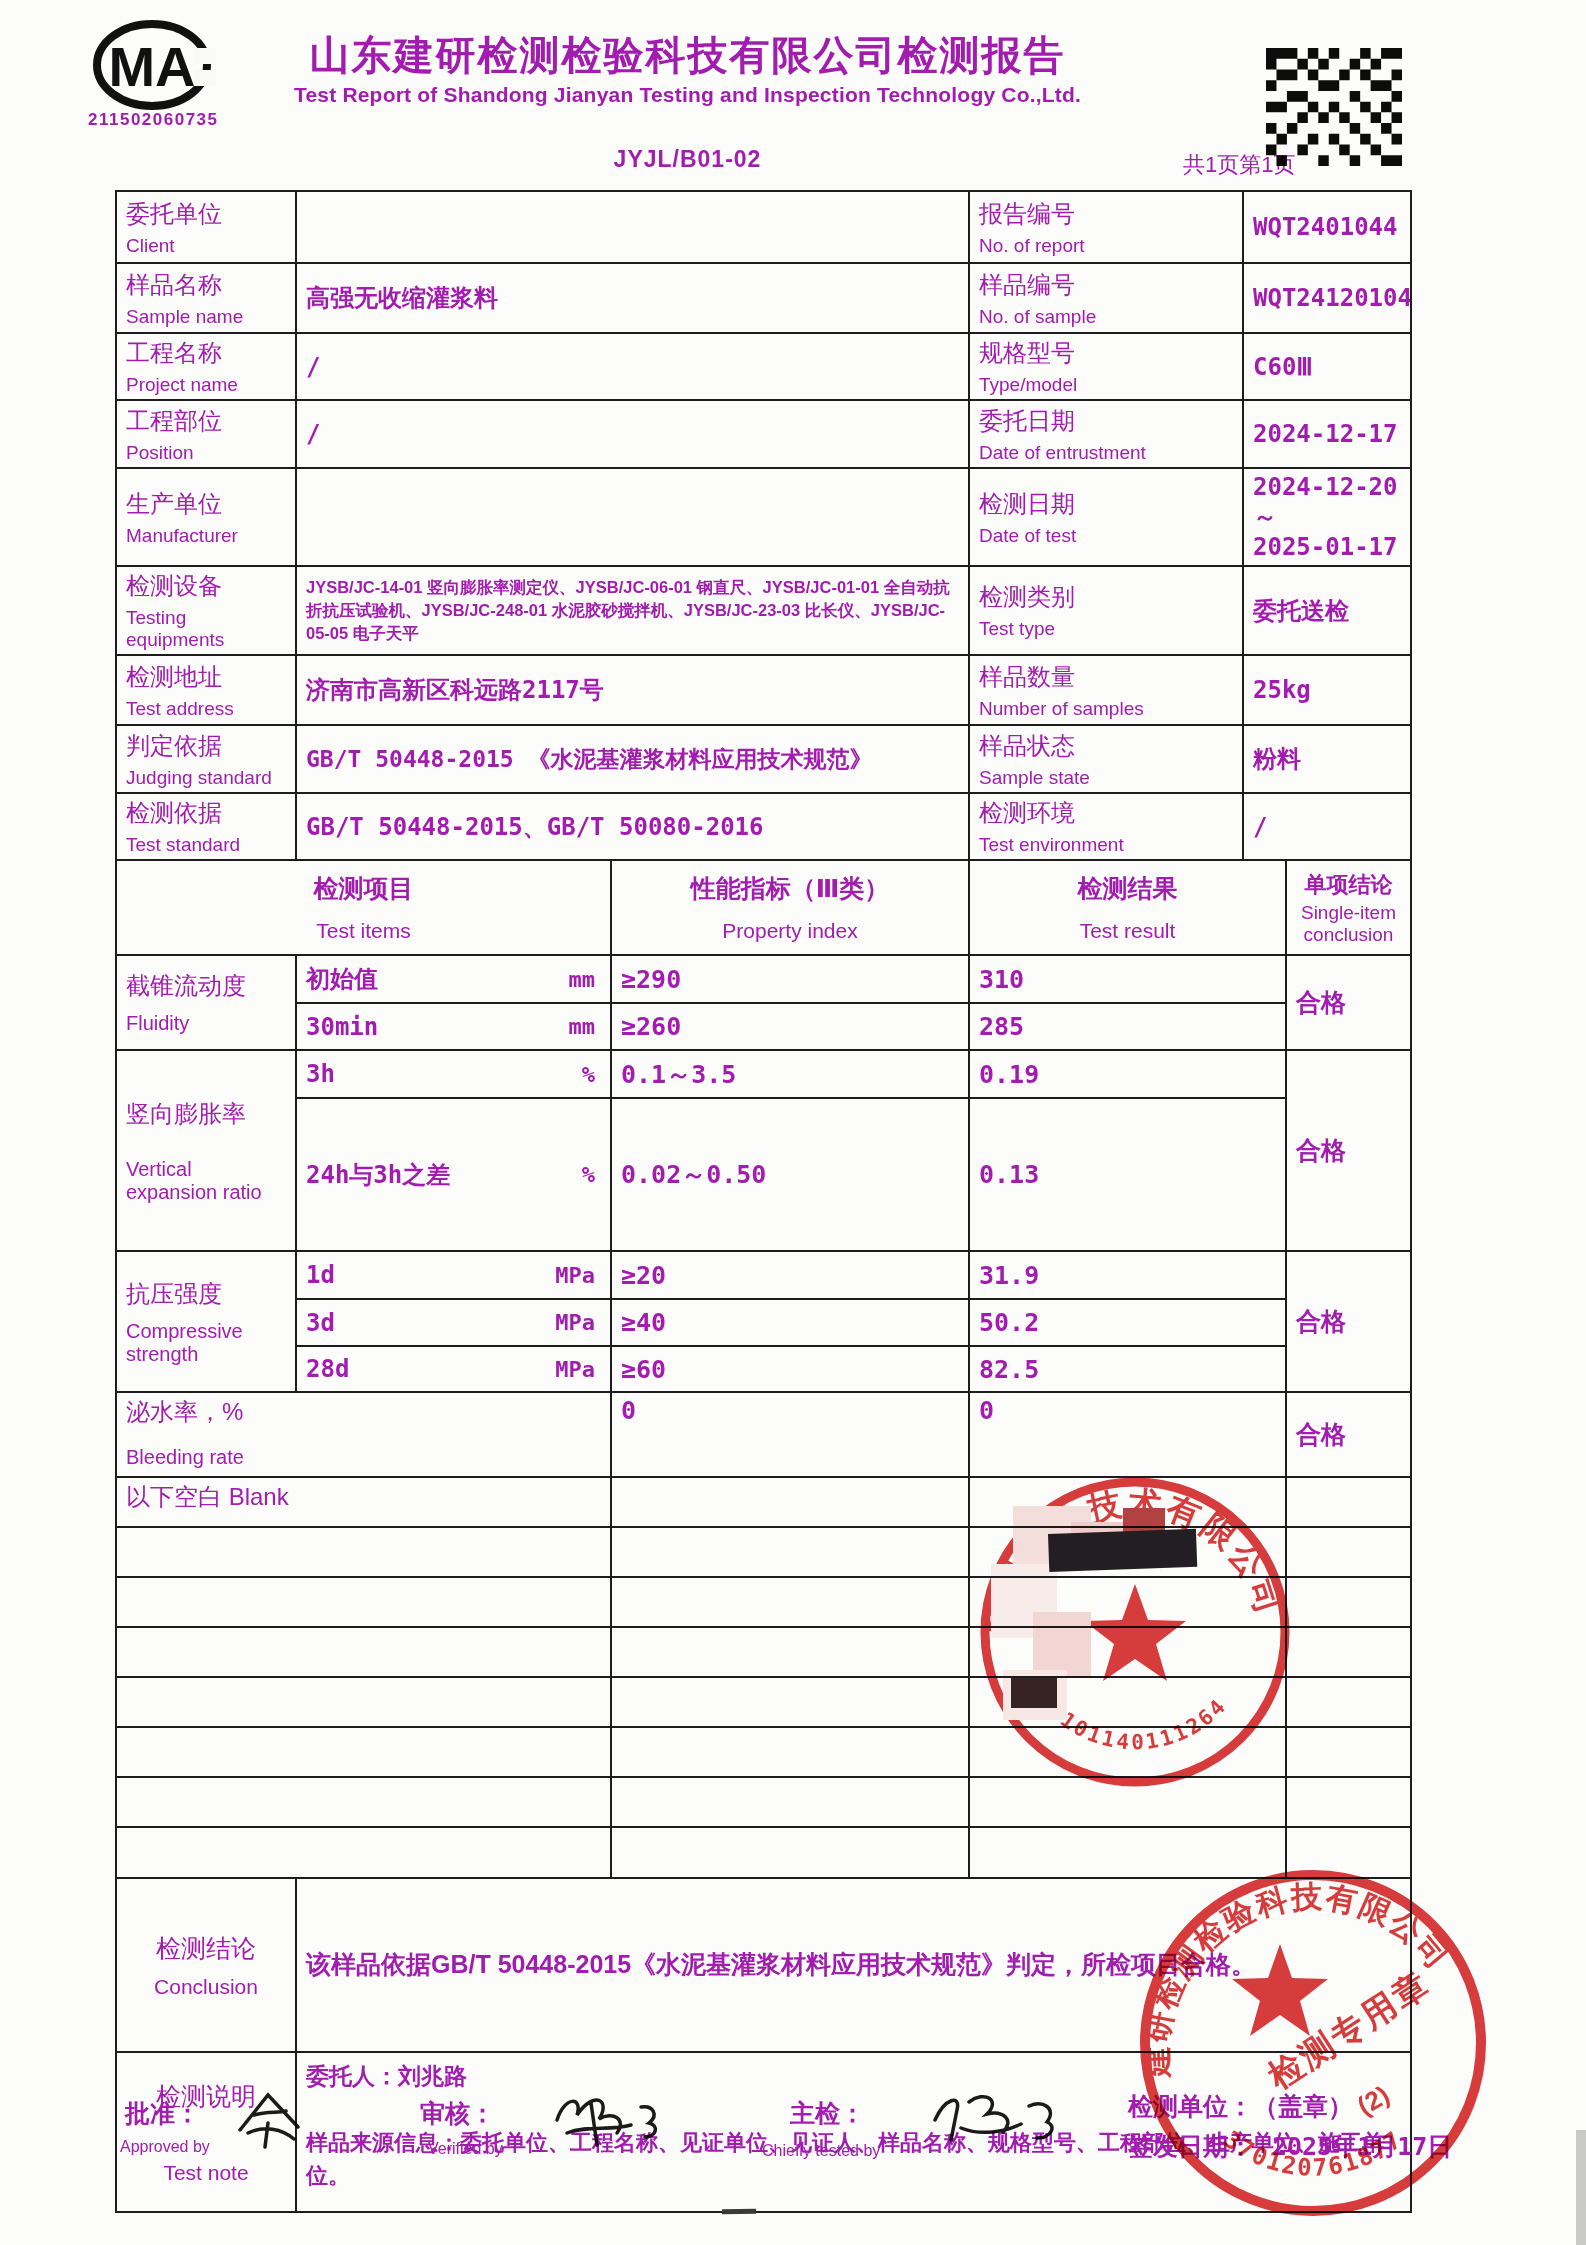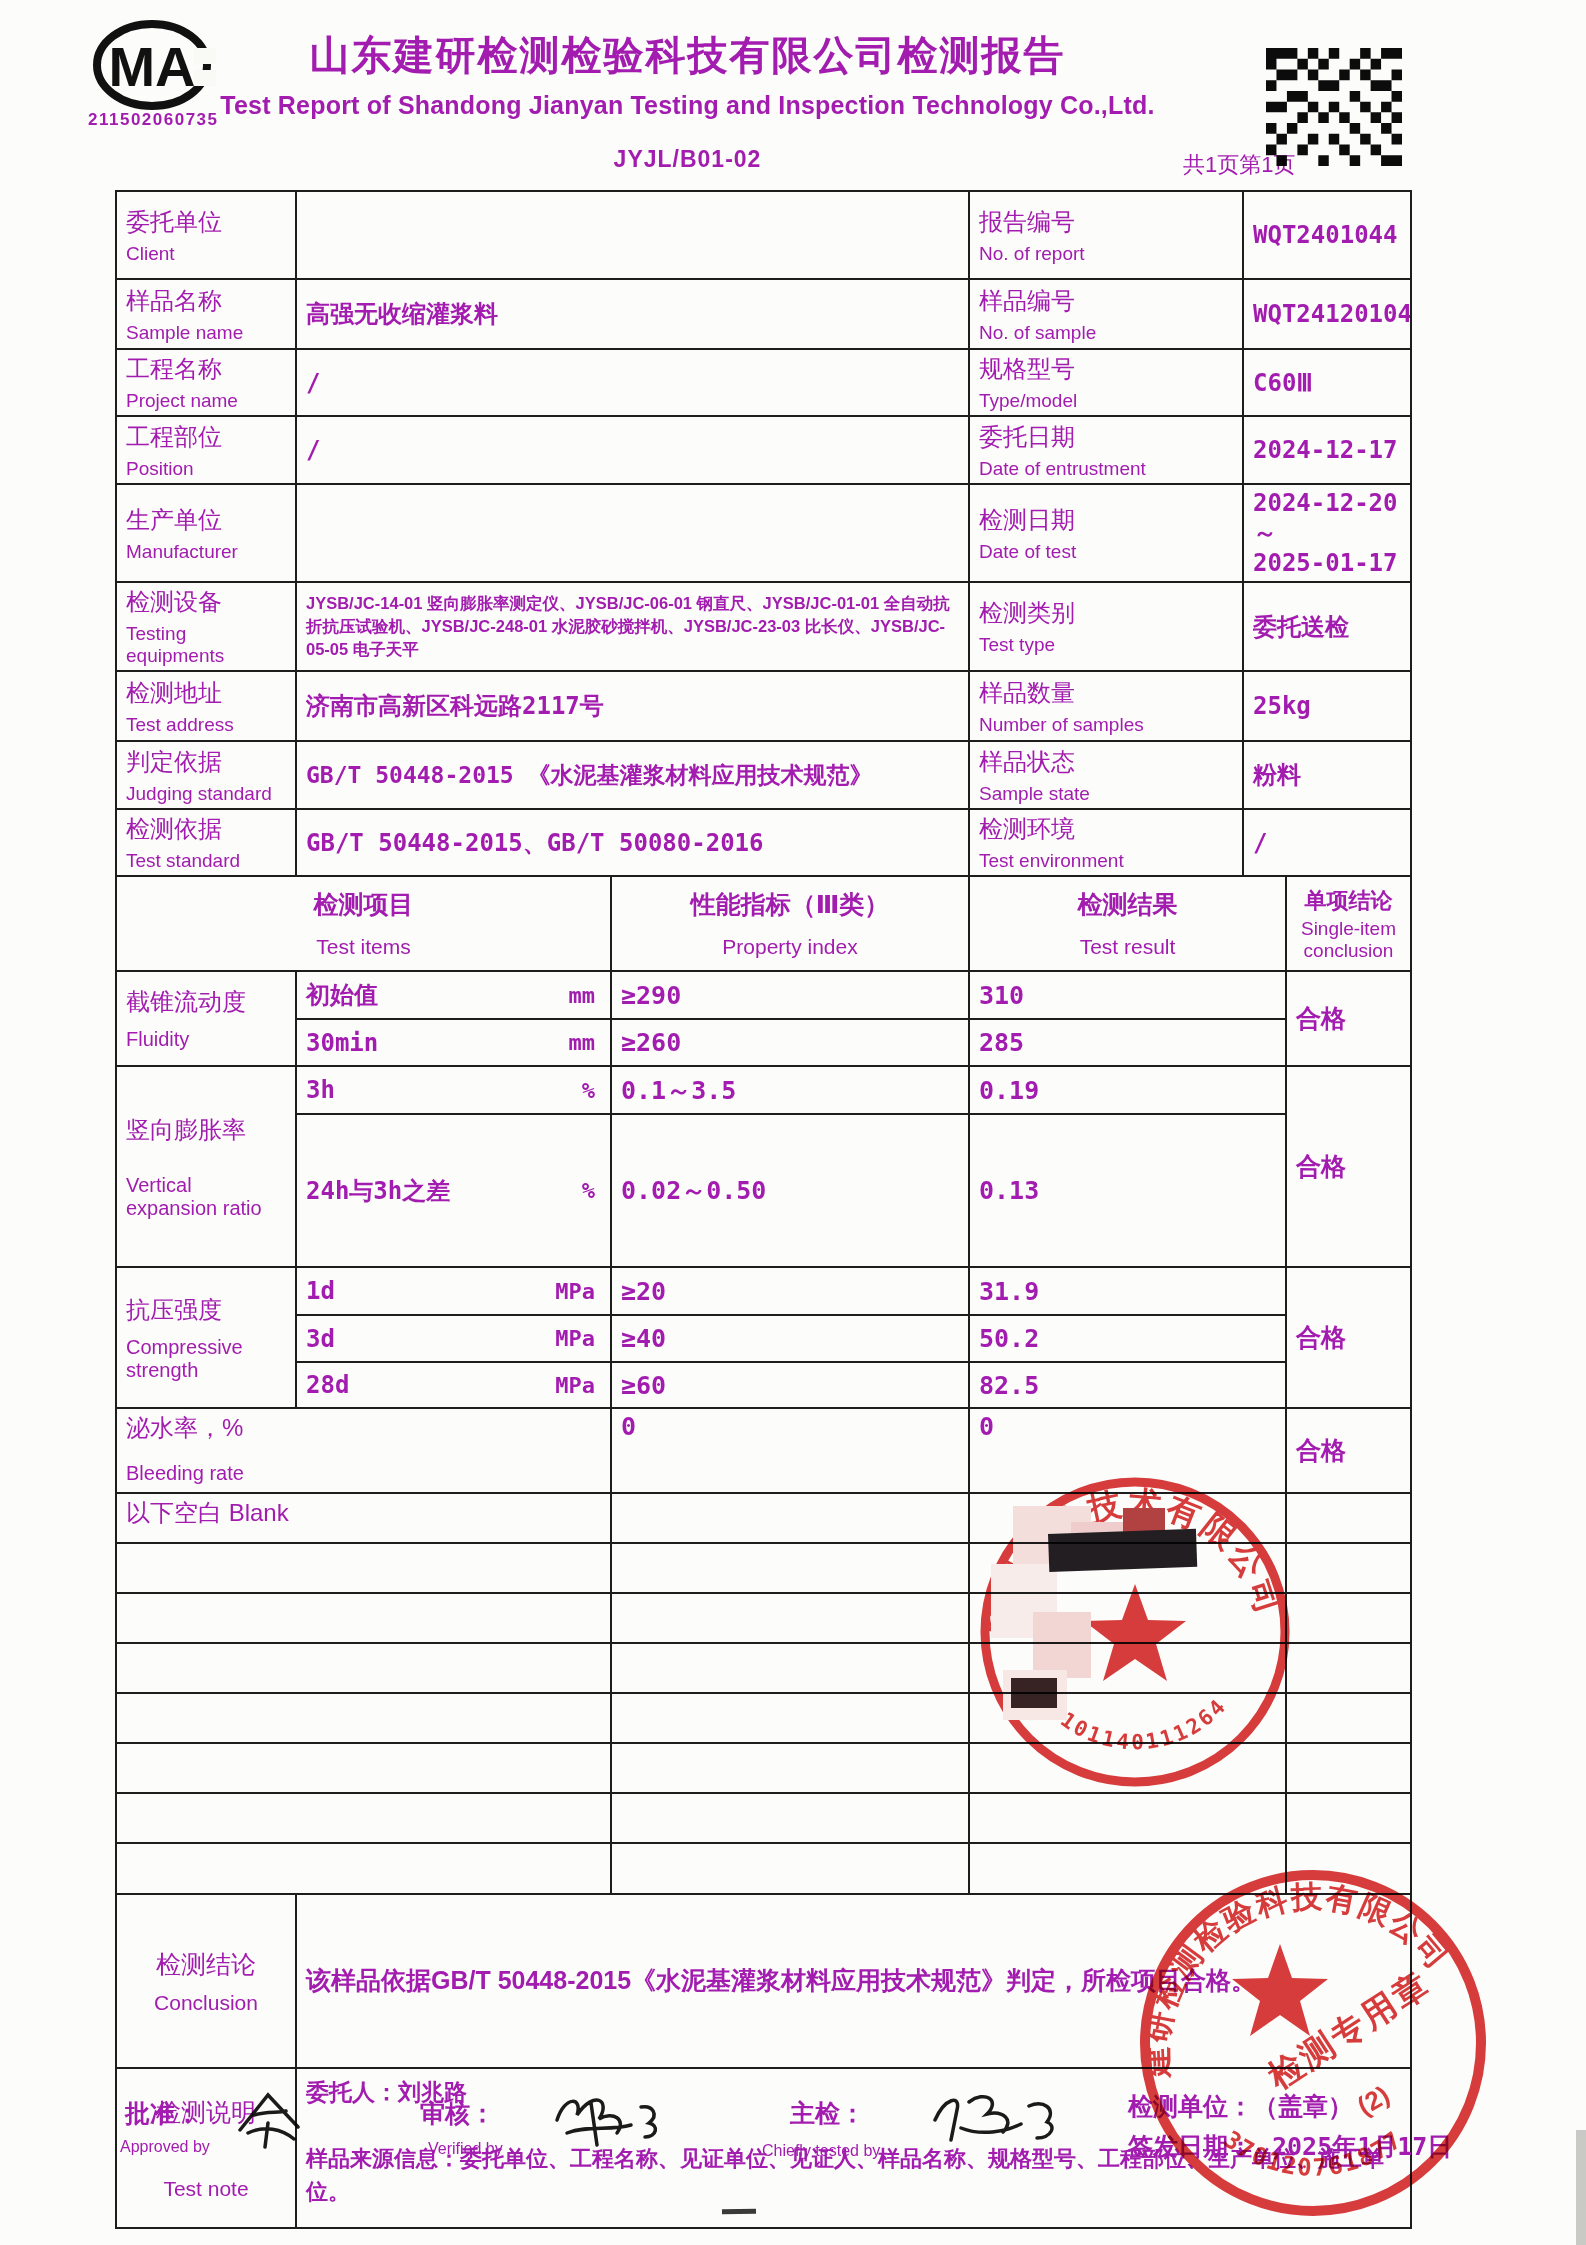--- a/index.html
+++ b/index.html
@@ -1,21 +1,21 @@
 <!DOCTYPE html>
 <html><head>
 <meta charset="utf-8">
 <style>
   html,body{margin:0;padding:0;background:#8a8a8a;}
   .page{position:relative;width:1586px;height:2245px;background:#fcfcfa;
         font-family:"Liberation Sans","DejaVu Sans",sans-serif;color:#a21caf;overflow:hidden;}
   
   .title-wrap{position:absolute;left:0;top:28px;width:1375px;text-align:center;}
   .title-cn{font-size:40px;font-weight:bold;letter-spacing:2px;}
-  .title-en{font-size:25px;font-weight:bold;margin-top:8px;letter-spacing:.2px;}
+  .title-en{font-size:21px;font-weight:bold;letter-spacing:.2px;}
   .form-code{position:absolute;left:0;top:146px;width:1375px;text-align:center;
              font-size:23px;font-weight:bold;letter-spacing:1px;}
   .page-info{position:absolute;left:1183px;top:150px;font-size:22px;}
   .cma-num{position:absolute;left:88px;top:110px;font-size:17px;letter-spacing:1.5px;font-weight:bold;}
   
   table.main{position:absolute;left:115px;top:190px;width:1295px;border-collapse:collapse;
              table-layout:fixed;}
   table.main td{border:2px solid #1d1d1d;padding:3px 9px;vertical-align:middle;overflow:hidden;}
   .thick td{border-top-width:3px;}
   .lbl .cn{font-size:24px;}
@@ -80,21 +80,21 @@
     <colgroup>
         <col style="width:180px">
         <col style="width:315px">
         <col style="width:358px">
         <col style="width:274px">
         <col style="width:43px">
         <col style="width:125px">
       </colgroup>
 
     <tbody>
-        <tr style="height:88px">
+        <tr style="height:72px">
       <td class="lbl">
             <div class="cn">委托单位</div>
             <div class="en">Client</div>
           </td>
       <td colspan="2" class="val"></td>
       <td class="lbl">
             <div class="cn">报告编号</div>
             <div class="en">No. of report</div>
           </td>
       <td colspan="2" class="val">WQT2401044</td>

